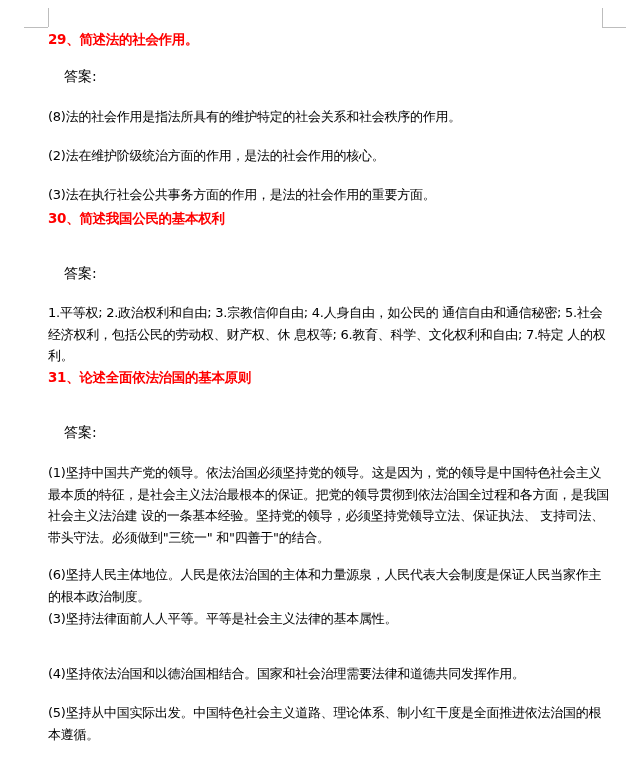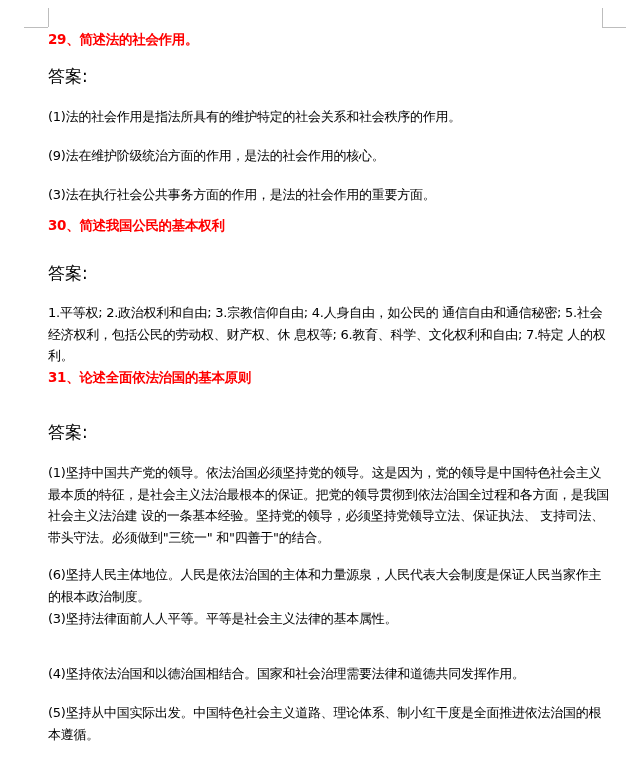--- a/index.html
+++ b/index.html
@@ -13,45 +13,45 @@
   .corner .h { position:absolute; height:1px; width:24px; background:#bdbdbd; top:19px; }
   #corner-left { left:24px; top:8px; }
   #corner-left .v { left:24px; }
   #corner-left .h { left:0; }
   #corner-right { left:602px; top:8px; }
   #corner-right .v { left:0; }
   #corner-right .h { left:0; }
 
   .page { position:absolute; left:48px; top:0; width:560px; }
   .q { position:absolute; left:0; color:#ff0000; font-weight:bold; font-size:13.5px; line-height:18px; white-space:nowrap; letter-spacing:-0.3px; }
-  .ans { position:absolute; left:0; font-size:17px; line-height:18px; white-space:nowrap; }
+  .ans { position:absolute; left:16px; font-size:14px; line-height:18px; white-space:nowrap; }
   .p { position:absolute; left:0; font-size:13px; line-height:21.5px; width:565px; letter-spacing:-0.25px; }
   .p.single { white-space:nowrap; }
 </style>
 </head>
 <body>
 
 <div id="corner-left" class="corner">
   <div class="v"></div>
     <div class="h"></div>
 </div>
 <div id="corner-right" class="corner">
   <div class="v"></div>
     <div class="h"></div>
 </div>
 
 <div class="page">
 
   <div class="q" style="top:30px">29、简述法的社会作用。</div>
   <div class="ans" style="top:67px">答案:</div>
-  <div class="p single" style="top:106px">(1)法的社会作用是指法所具有的维护特定的社会关系和社会秩序的作用。</div>
-  <div class="p single" style="top:145px">(9)法在维护阶级统治方面的作用，是法的社会作用的核心。</div>
+  <div class="p single" style="top:106px">(8)法的社会作用是指法所具有的维护特定的社会关系和社会秩序的作用。</div>
+  <div class="p single" style="top:145px">(2)法在维护阶级统治方面的作用，是法的社会作用的核心。</div>
   <div class="p single" style="top:184px">(3)法在执行社会公共事务方面的作用，是法的社会作用的重要方面。</div>
 
-  <div class="q" style="top:216px">30、简述我国公民的基本权利</div>
+  <div class="q" style="top:209px">30、简述我国公民的基本权利</div>
   <div class="ans" style="top:264px">答案:</div>
   <div class="p" style="top:302px">1.平等权; 2.政治权利和自由; 3.宗教信仰自由; 4.人身自由，如公民的 通信自由和通信秘密; 5.社会经济权利，包括公民的劳动权、财产权、休 息权等; 6.教育、科学、文化权利和自由; 7.特定 人的权利。</div>
 
   <div class="q" style="top:368px">31、论述全面依法治国的基本原则</div>
   <div class="ans" style="top:423px">答案:</div>
   <div class="p" style="top:462px">(1)坚持中国共产党的领导。依法治国必须坚持党的领导。这是因为，党的领导是中国特色社会主义最本质的特征，是社会主义法治最根本的保证。把党的领导贯彻到依法治国全过程和各方面，是我国社会主义法治建 设的一条基本经验。坚持党的领导，必须坚持党领导立法、保证执法、 支持司法、带头守法。必须做到"三统一" 和"四善于"的结合。</div>
   <div class="p" style="top:564px">(6)坚持人民主体地位。人民是依法治国的主体和力量源泉，人民代表大会制度是保证人民当家作主的根本政治制度。</div>
   <div class="p single" style="top:608px">(3)坚持法律面前人人平等。平等是社会主义法律的基本属性。</div>
   <div class="p single" style="top:663px">(4)坚持依法治国和以德治国相结合。国家和社会治理需要法律和道德共同发挥作用。</div>
   <div class="p" style="top:702px">(5)坚持从中国实际出发。中国特色社会主义道路、理论体系、制小红干度是全面推进依法治国的根本遵循。</div>

